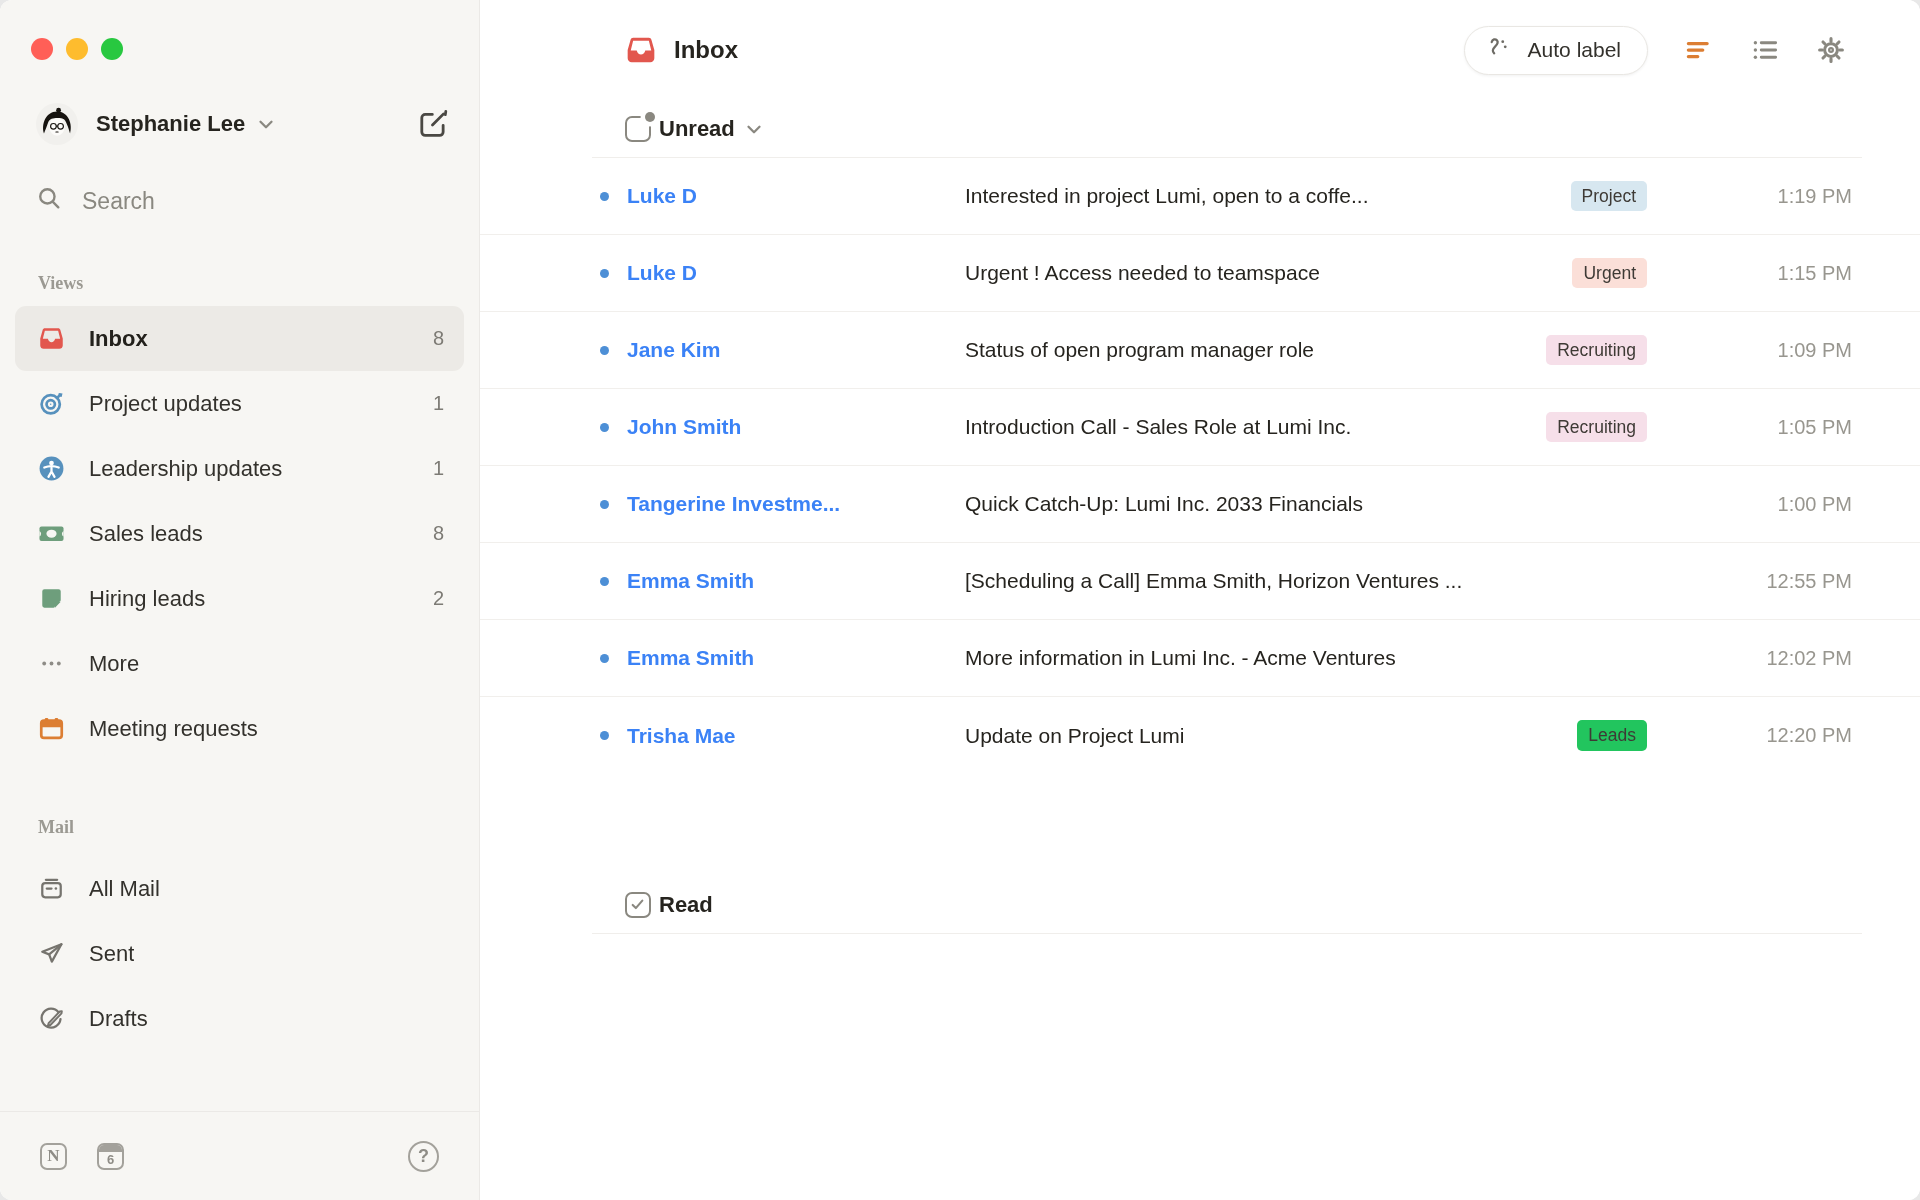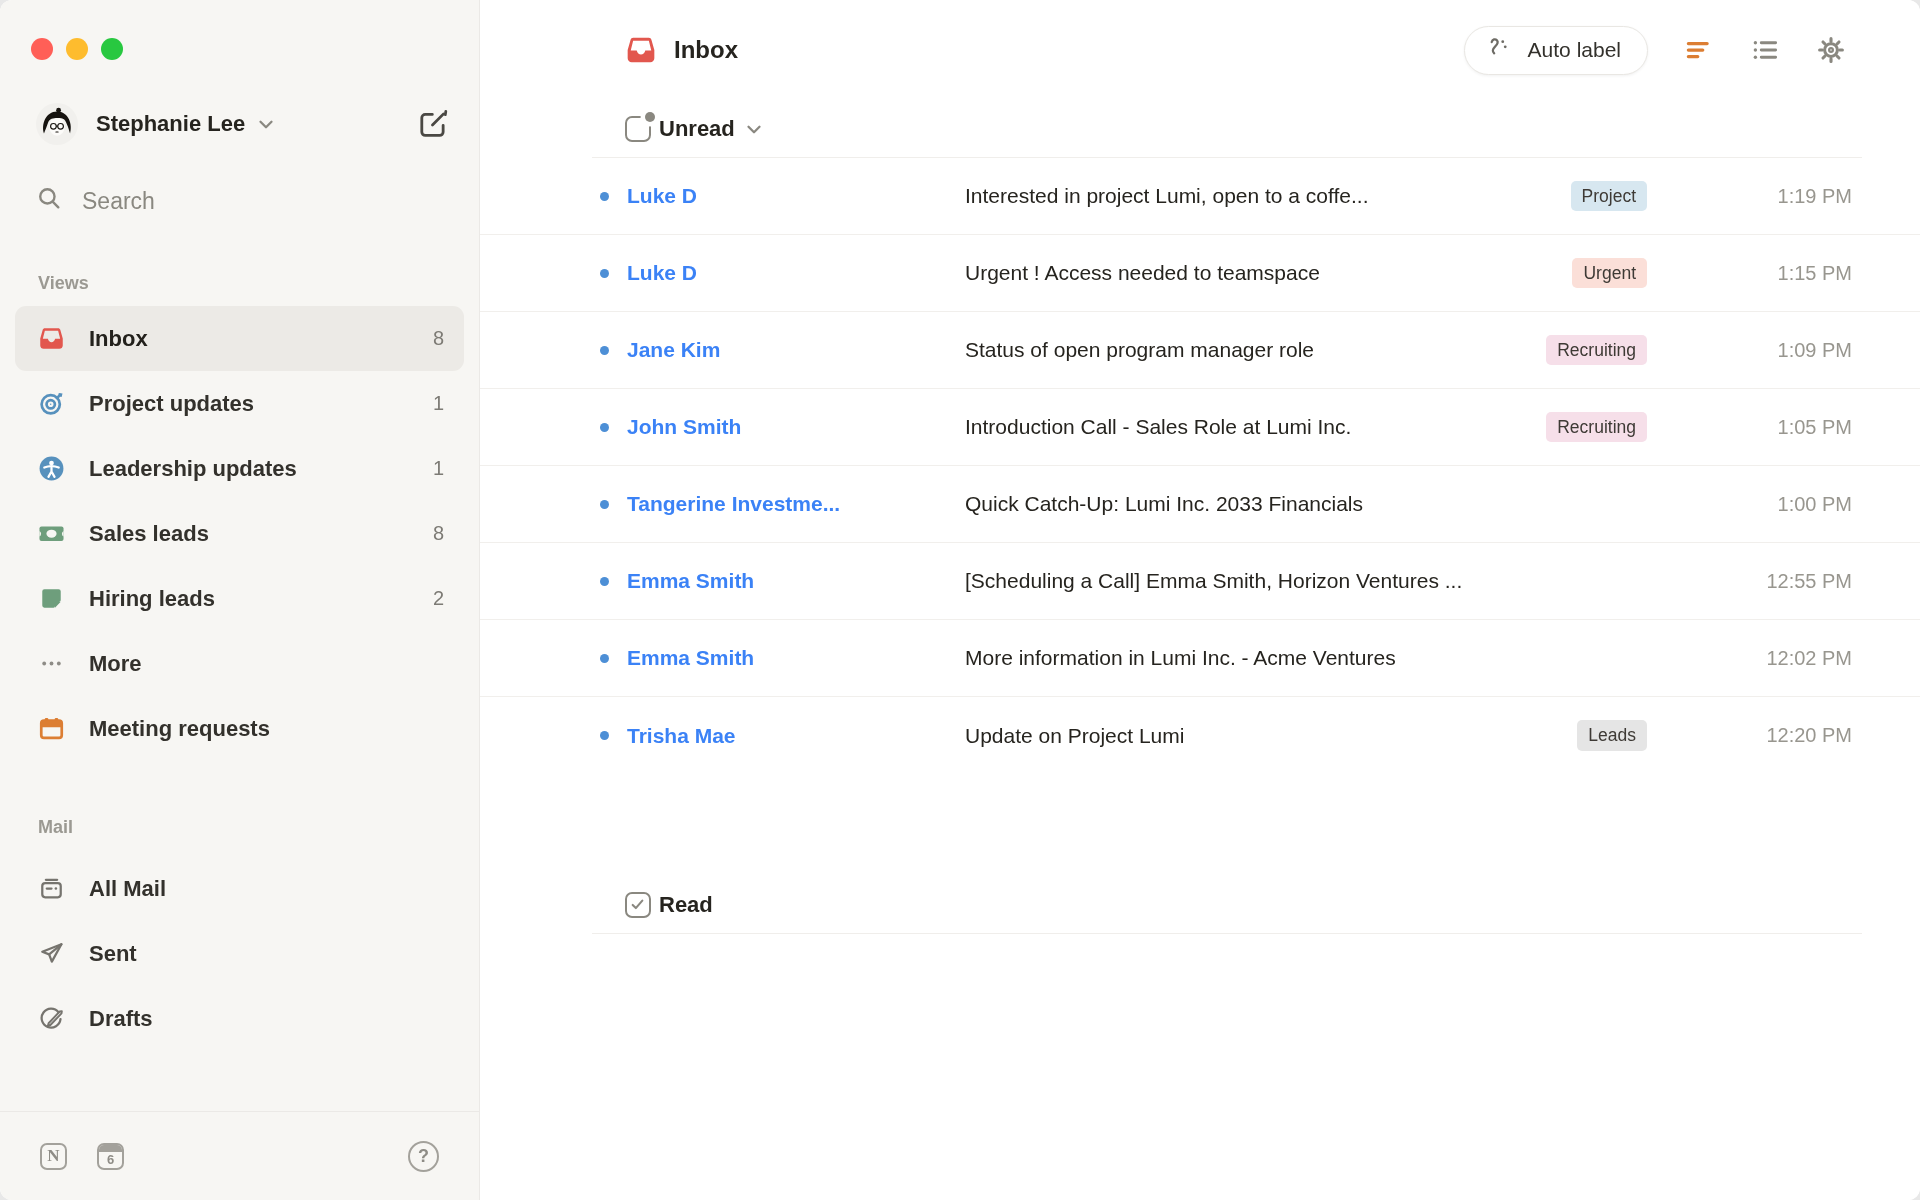--- a/index.html
+++ b/index.html
@@ -28,30 +28,30 @@
   .profile-row{ display:flex; align-items:center; margin:43px 30px 0 36px; }
   .avatar{ width:42px; height:42px; flex:none; }
   .profile-name{ margin-left:18px; font-size:22px; font-weight:700; color:#26241F; }
   .profile-chevron{ margin-left:10px; width:22px; height:22px; }
   .compose-btn{ margin-left:auto; width:32px; height:32px; cursor:pointer; }
 
   .search-row{ display:flex; align-items:center; gap:20px; margin:40px 30px 0 36px;
     color:#8A8880; font-size:23px; cursor:pointer; }
   .search-row svg{ width:26px; height:26px; }
 
-  .section-label{ margin:56px 0 12px 38px; font-size:18px; font-weight:600; color:#9B9992; }
+  .section-label{ margin:56px 0 12px 38px; font-size:18px; font-weight:600; color:#9B9992;font-family:Liberation Serif, serif; }
   .nav{ padding:0 15px; }
   .nav-item{
     display:flex; align-items:center; height:65px; padding:0 20px 0 23px;
     border-radius:11px; cursor:pointer;
   }
   .nav-item.selected{ background:#ECEAE6; }
   .nav-item .icon-slot{ width:27px; height:27px; flex:none; display:flex; }
   .nav-item .icon-slot svg{ width:100%; height:100%; }
-  .nav-label{ margin-left:24px; font-size:22px; font-weight:700; color:#33312C;
+  .nav-label{ margin-left:24px; font-size:22px; font-weight:400; color:#33312C;
     white-space:nowrap; overflow:hidden; }
   .nav-item.selected .nav-label{ font-weight:700; color:#23211C; }
   .nav-count{ margin-left:auto; font-size:20px; color:#7D7B75; }
   .mail-group{ margin-top:6px; }
 
   .sidebar-bottom{
     margin-top:auto; border-top:1px solid #EBE9E6; height:89px;
     display:flex; align-items:center; padding:0 40px; gap:30px;
   }
   .badge{
@@ -410,21 +410,21 @@
           <span class="unread-dot"></span>
           <span class="email-sender">Emma Smith</span>
           <span class="email-subject">More information in Lumi Inc. - Acme Ventures</span>
 
           <span class="email-time">12:02 PM</span>
         </div>
         <div class="email-row">
           <span class="unread-dot"></span>
           <span class="email-sender">Trisha Mae</span>
           <span class="email-subject">Update on Project Lumi</span>
-          <span class="email-tag" style="background: #e5e5e5; margin-left: 44px;">Leads</span>
+          <span class="email-tag" style="background: #22c55e; margin-left: 44px;">Leads</span>
           <span class="email-time">12:20 PM</span>
         </div>
       </div>
 
     <div class="section-row read-section">
       <span class="glyph-box read">
         <svg viewBox="0 0 24 24" fill="none" stroke="#8A8880" stroke-width="2.4" stroke-linecap="round" stroke-linejoin="round">
             <path d="M6.5 12.5l3.6 3.6 7.4-8.6"></path>
           </svg>
       </span>

